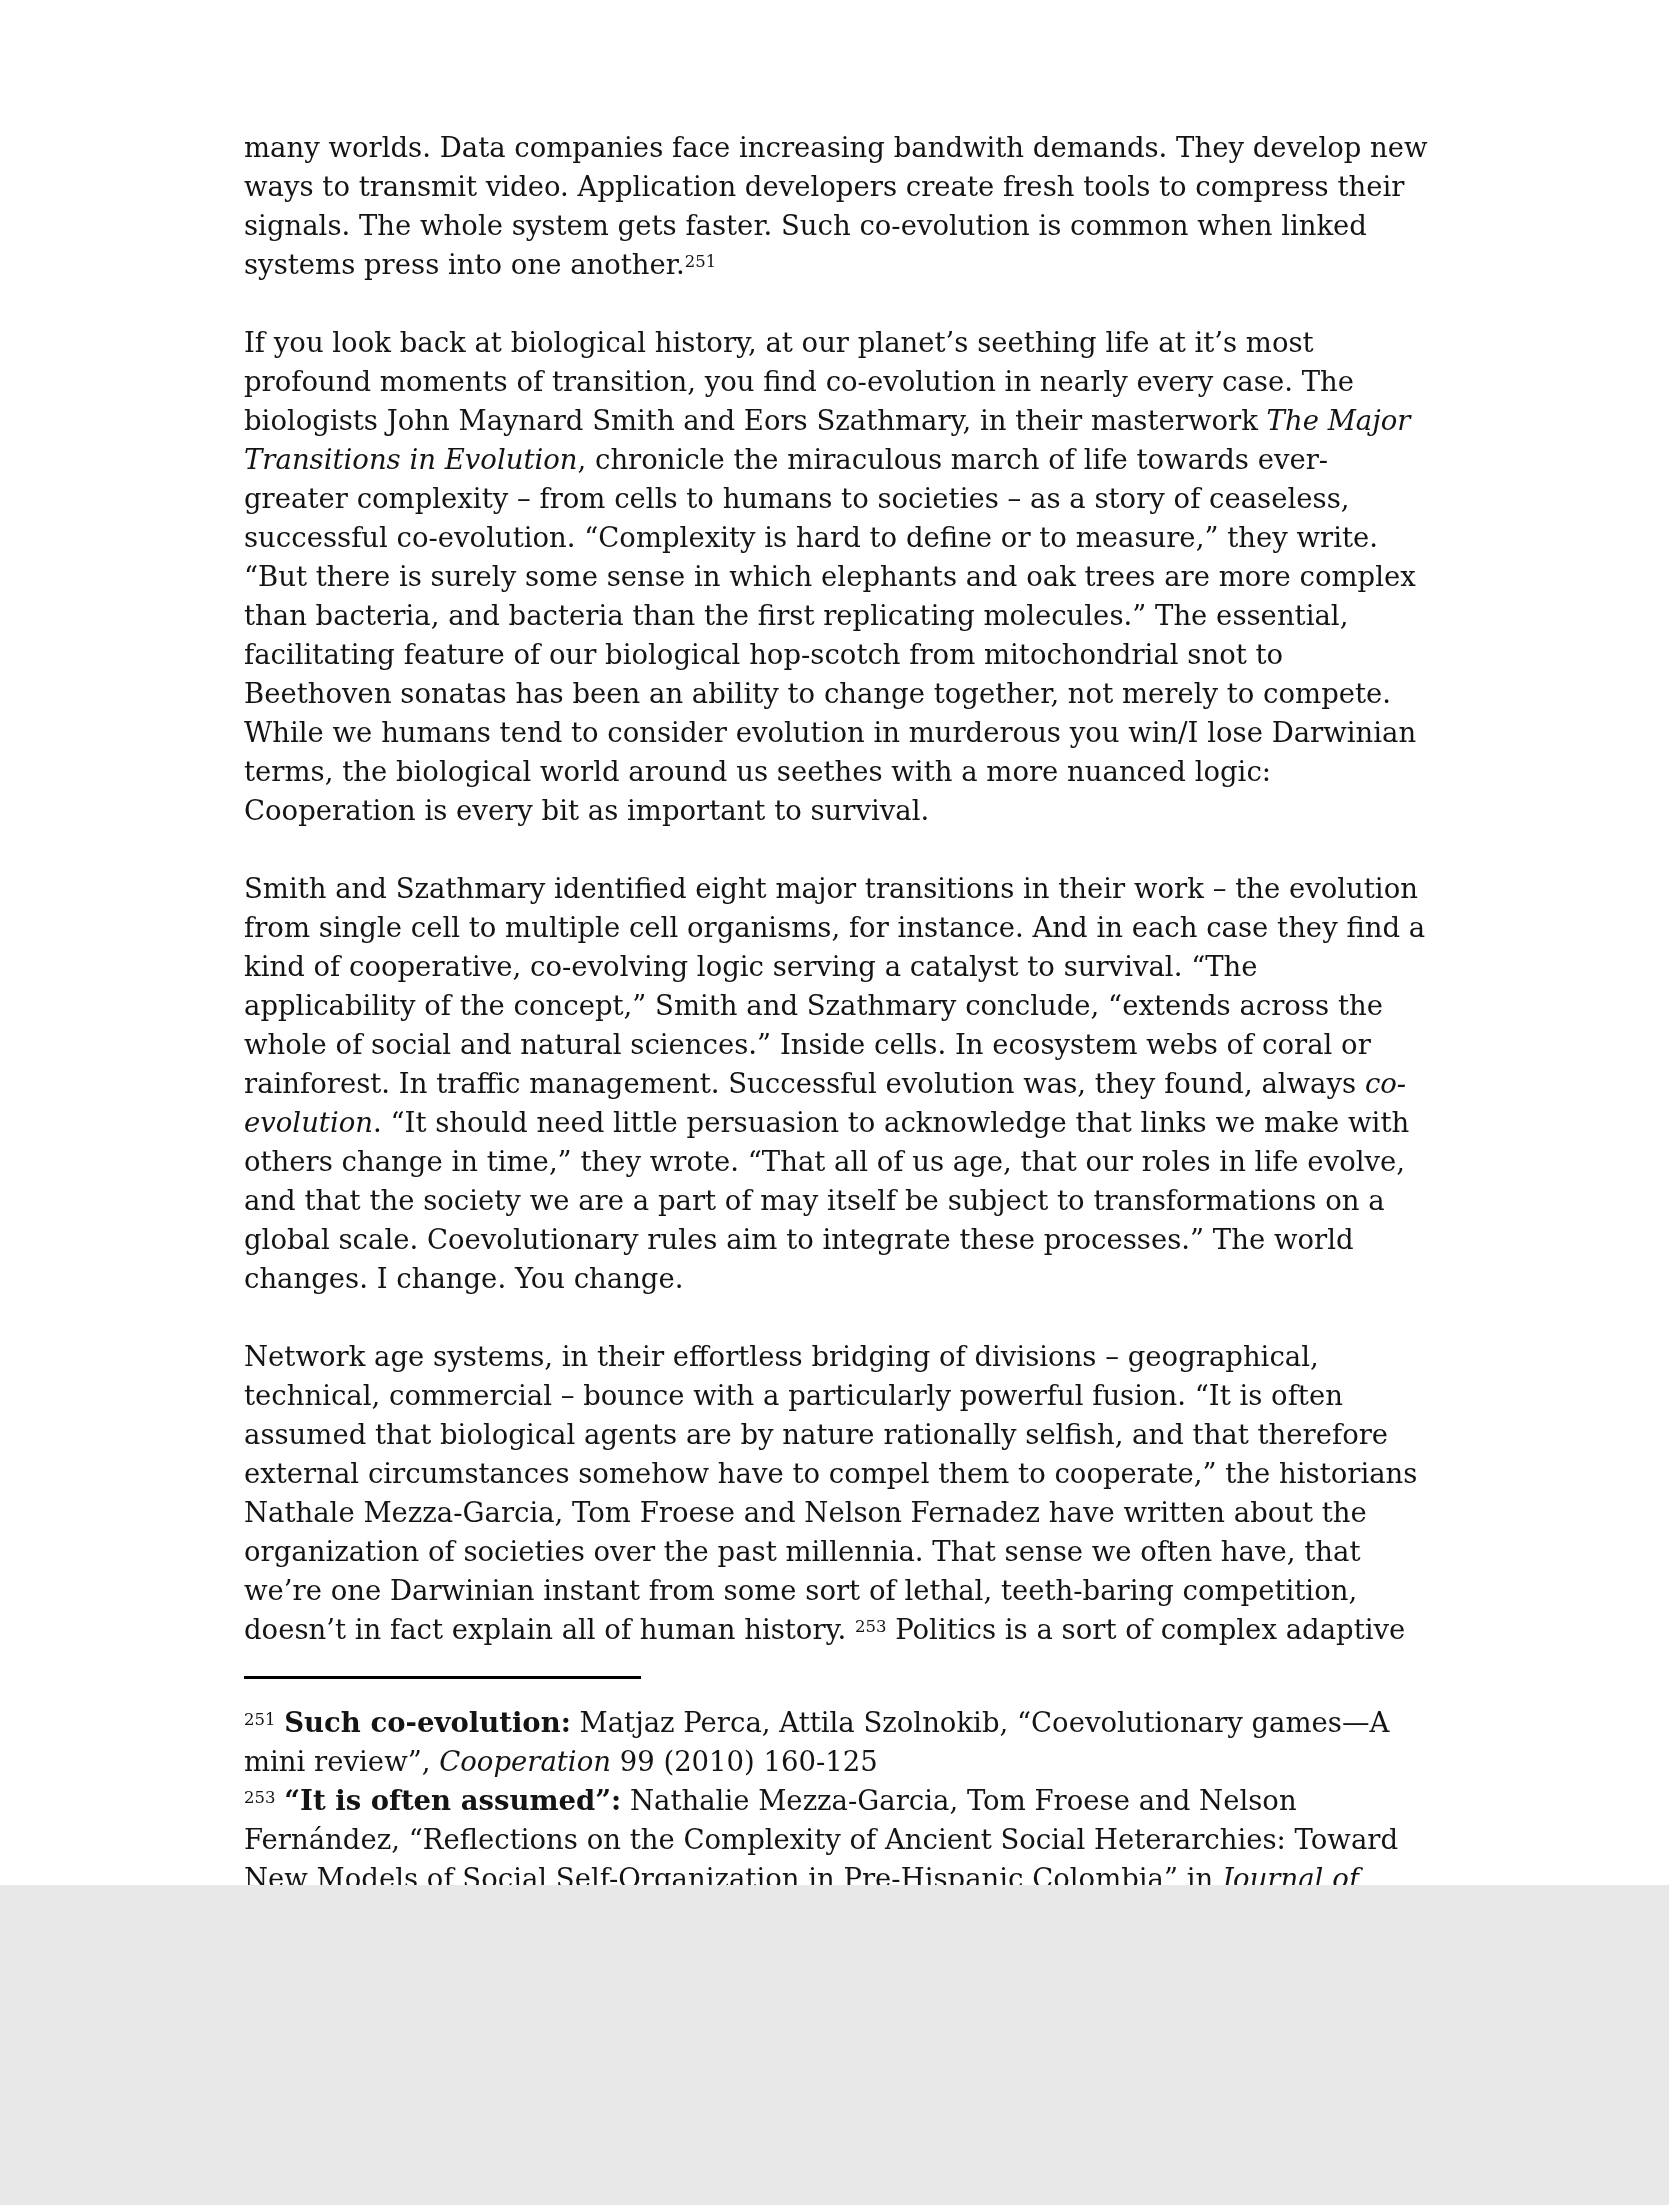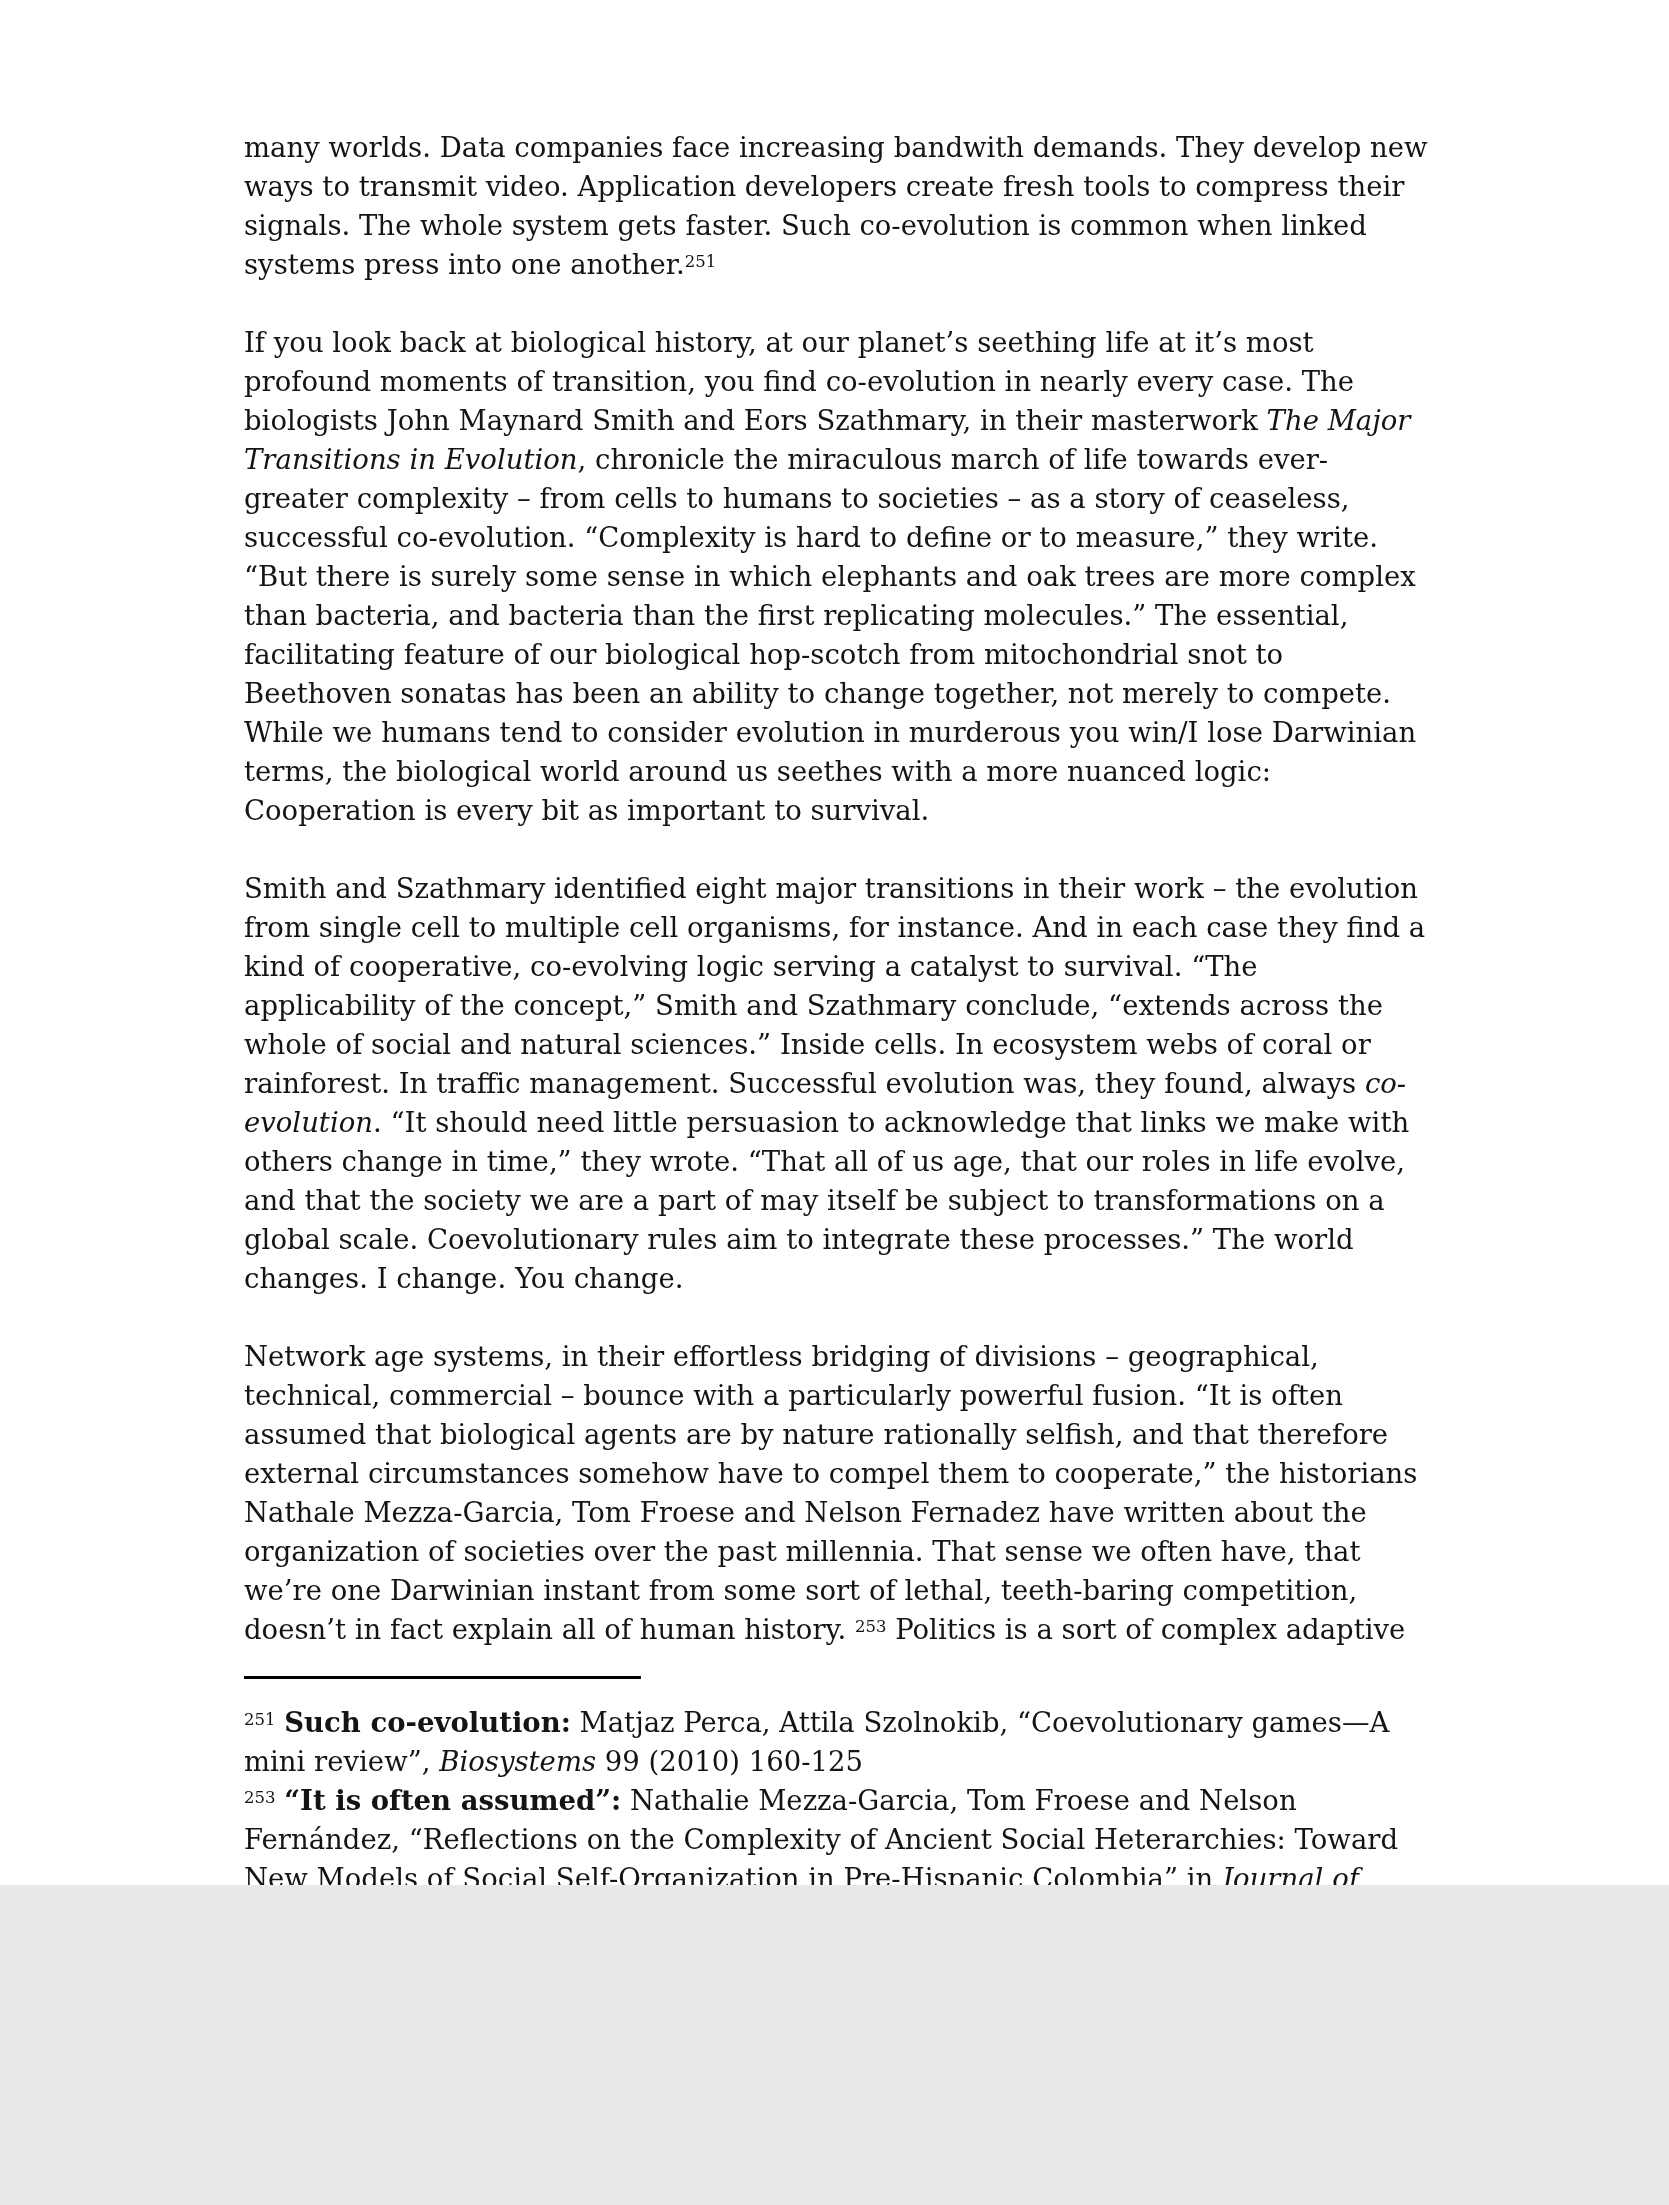--- a/index.html
+++ b/index.html
@@ -94,21 +94,21 @@
   <div class="body-text">
     <p class="para"><span>many worlds. Data companies face increasing bandwith demands. They develop new ways to transmit video. Application developers create fresh tools to compress their signals. The whole system gets faster. Such co-evolution is common when linked systems press into one another.</span><sup class="run-sup">251</sup></p>
     <p class="para"><span>If you look back at biological history, at our planet’s seething life at it’s most profound moments of transition, you find co-evolution in nearly every case. The biologists John Maynard Smith and Eors Szathmary, in their masterwork </span><span class="run-italic">The Major Transitions in Evolution</span><span>, chronicle the miraculous march of life towards ever-greater complexity – from cells to humans to societies – as a story of ceaseless, successful co-evolution. “Complexity is hard to define or to measure,” they write. “But there is surely some sense in which elephants and oak trees are more complex than bacteria, and bacteria than the first replicating molecules.” The essential, facilitating feature of our biological hop-scotch from mitochondrial snot to Beethoven sonatas has been an ability to change together, not merely to compete. While we humans tend to consider evolution in murderous you win/I lose Darwinian terms, the biological world around us seethes with a more nuanced logic: Cooperation is every bit as important to survival.</span></p>
     <p class="para"><span>Smith and Szathmary identified eight major transitions in their work – the evolution from single cell to multiple cell organisms, for instance. And in each case they find a kind of cooperative, co-evolving logic serving a catalyst to survival. “The applicability of the concept,” Smith and Szathmary conclude, “extends across the whole of social and natural sciences.” Inside cells. In ecosystem webs of coral or rainforest. In traffic management. Successful evolution was, they found, always </span><span class="run-italic">co-evolution</span><span>. “It should need little persuasion to acknowledge that links we make with others change in time,” they wrote. “That all of us age, that our roles in life evolve, and that the society we are a part of may itself be subject to transformations on a global scale. Coevolutionary rules aim to integrate these processes.” The world changes. I change. You change.</span></p>
     <p class="para"><span>Network age systems, in their effortless bridging of divisions – geographical, technical, commercial – bounce with a particularly powerful fusion. “It is often assumed that biological agents are by nature rationally selfish, and that therefore external circumstances somehow have to compel them to cooperate,” the historians Nathale Mezza-Garcia, Tom Froese and Nelson Fernadez have written about the organization of societies over the past millennia. That sense we often have, that we’re one Darwinian instant from some sort of lethal, teeth-baring competition, doesn’t in fact explain all of human history. </span><sup class="run-sup">253</sup><span> Politics is a sort of complex adaptive</span></p>
   </div>
 
   <div class="footnote-separator"></div>
 
   <div class="footnotes">
-    <p class="footnote"><sup class="run-sup">251</sup><span> </span><span class="run-bold">Such co-evolution:</span><span> Matjaz Perca, Attila Szolnokib, “Coevolutionary games—A mini review”, </span><span class="run-italic">Biosystems</span><span> 99 (2010) 160-125</span></p>
+    <p class="footnote"><sup class="run-sup">251</sup><span> </span><span class="run-bold">Such co-evolution:</span><span> Matjaz Perca, Attila Szolnokib, “Coevolutionary games—A mini review”, </span><span class="run-italic">Cooperation</span><span> 99 (2010) 160-125</span></p>
     <p class="footnote"><sup class="run-sup">253</sup><span> </span><span class="run-bold">“It is often assumed”:</span><span> Nathalie Mezza-Garcia, Tom Froese and Nelson Fernández, “Reflections on the Complexity of Ancient Social Heterarchies: Toward New Models of Social Self-Organization in Pre-Hispanic Colombia” in </span><span class="run-italic">Journal of Sociocybernetics</span><span> 12 (2014), pp. 3 - 17</span></p>
   </div>
 
   <div class="page-number">182</div>
 
   <div class="stamp-bar">
     <span class="stamp-text">HOUSE_OVERSIGHT_018414</span>
   </div>
 
 </div>

